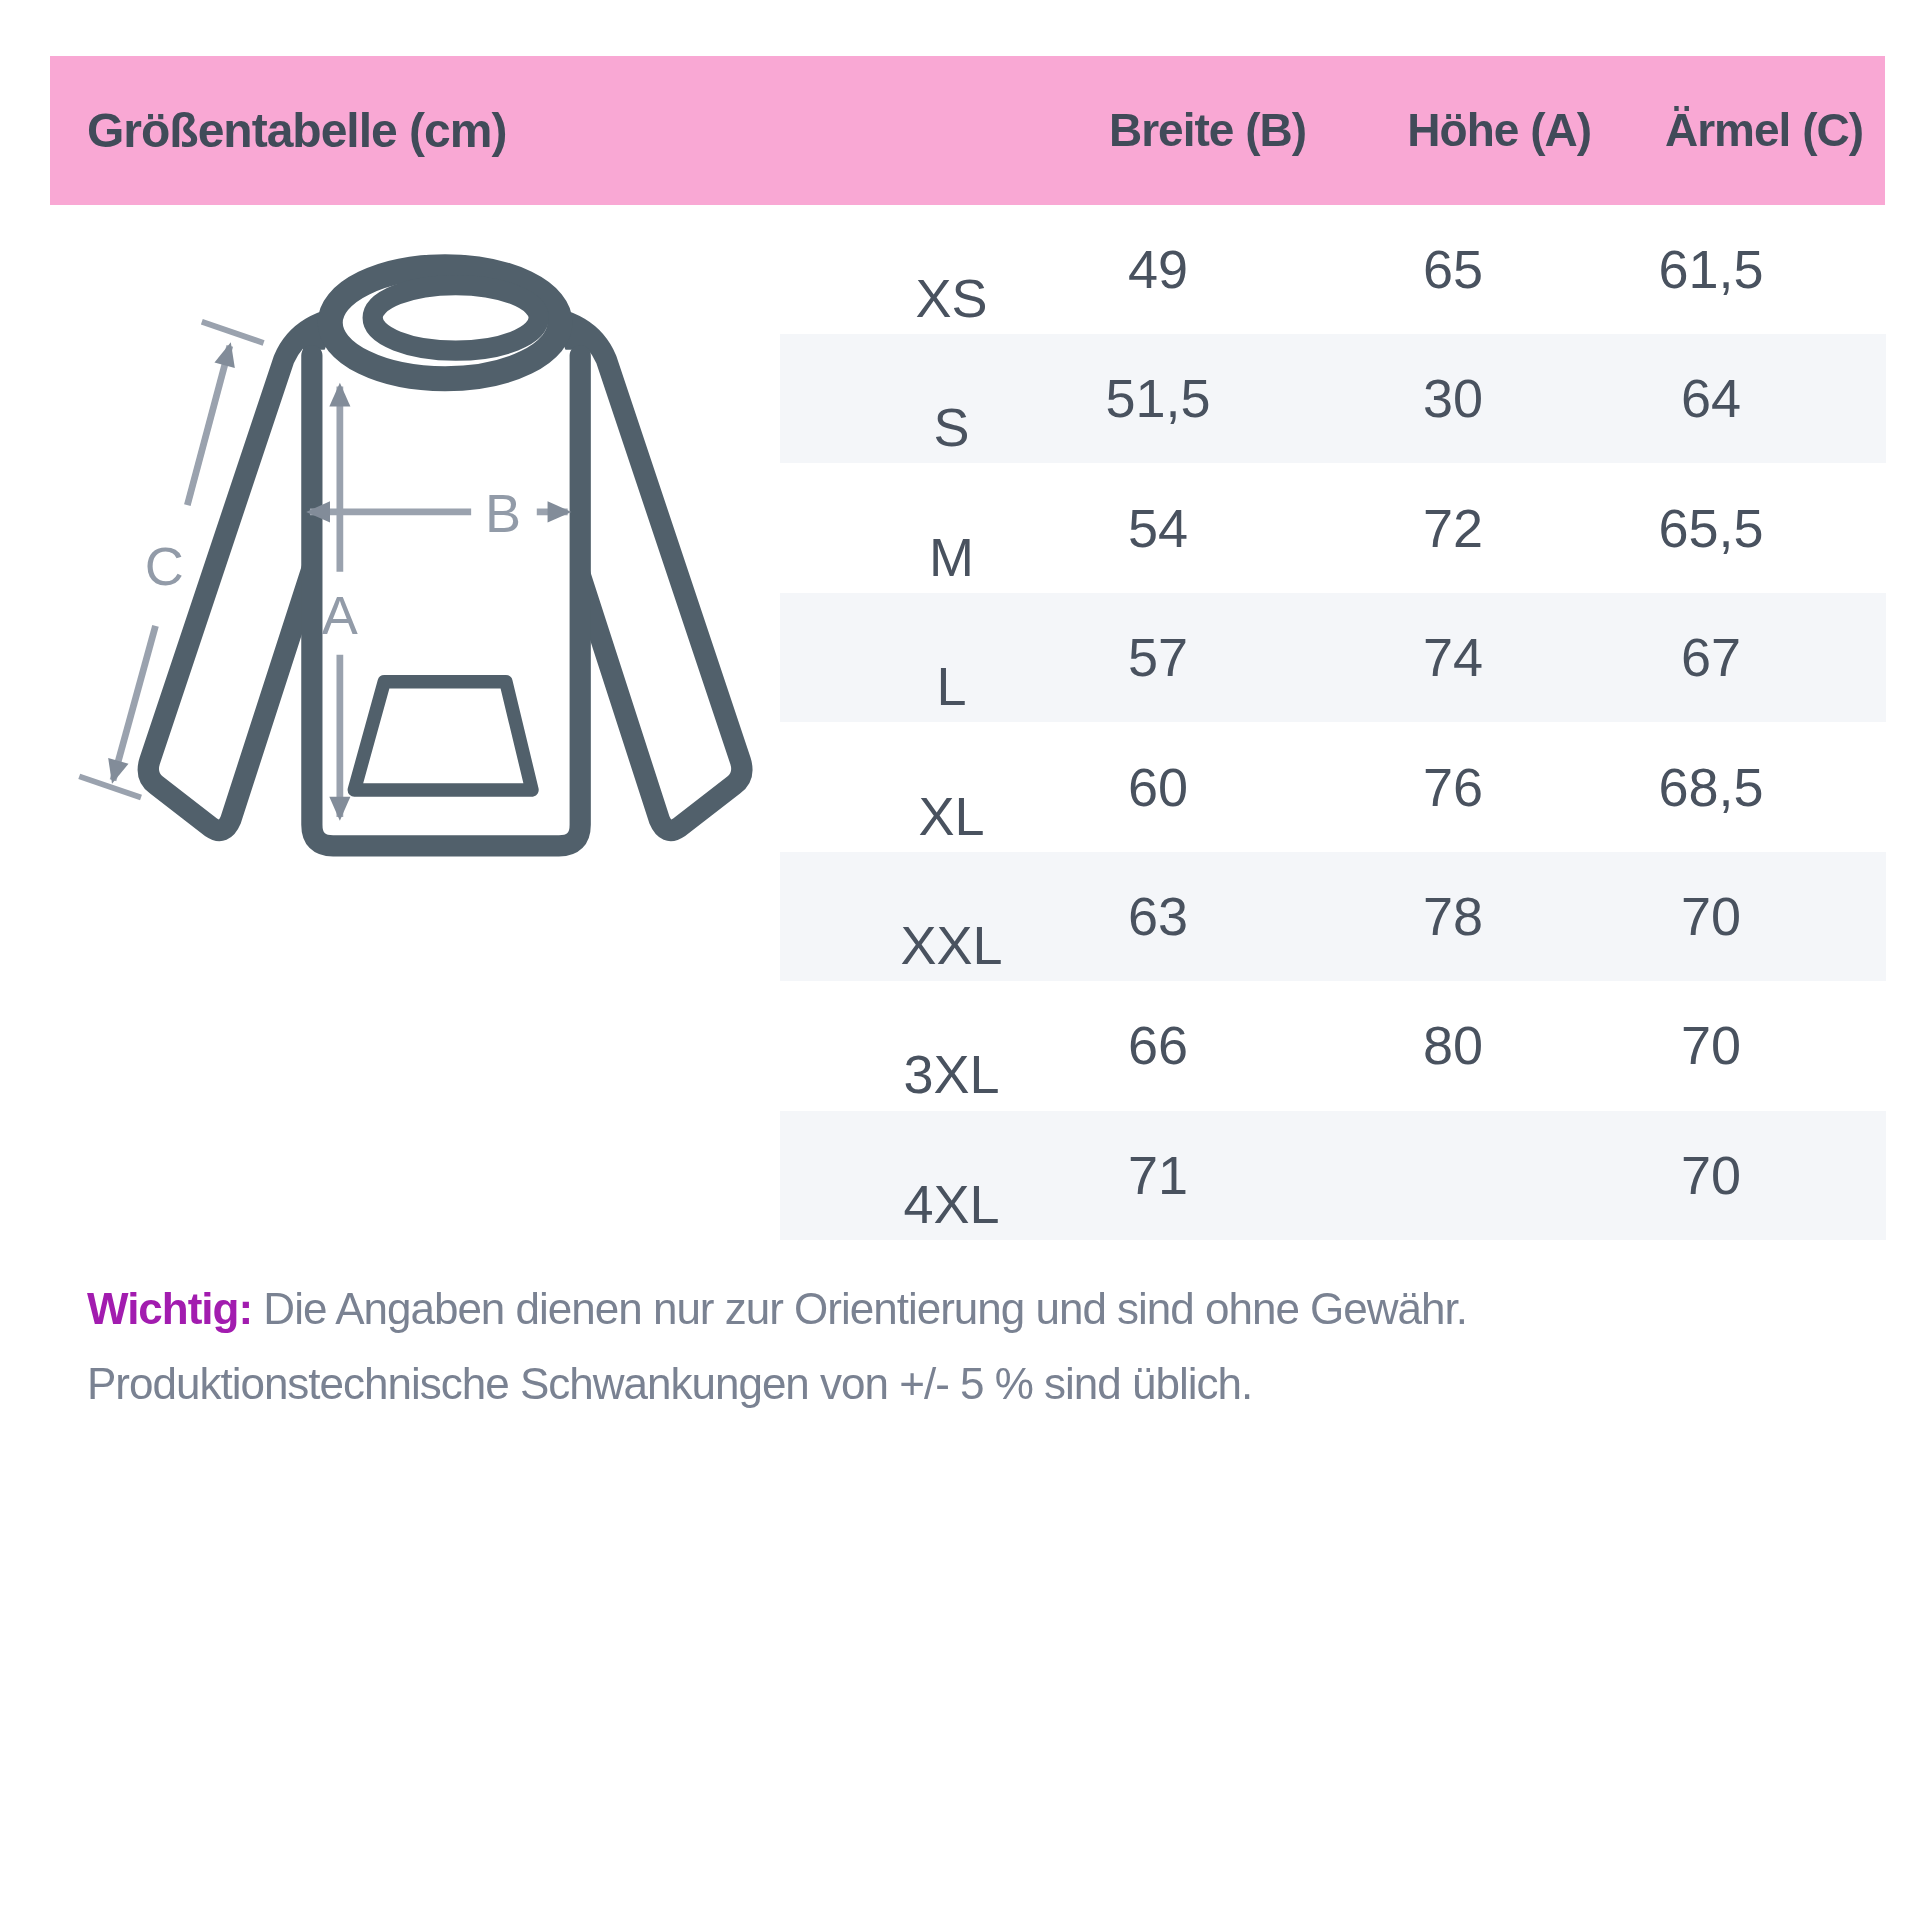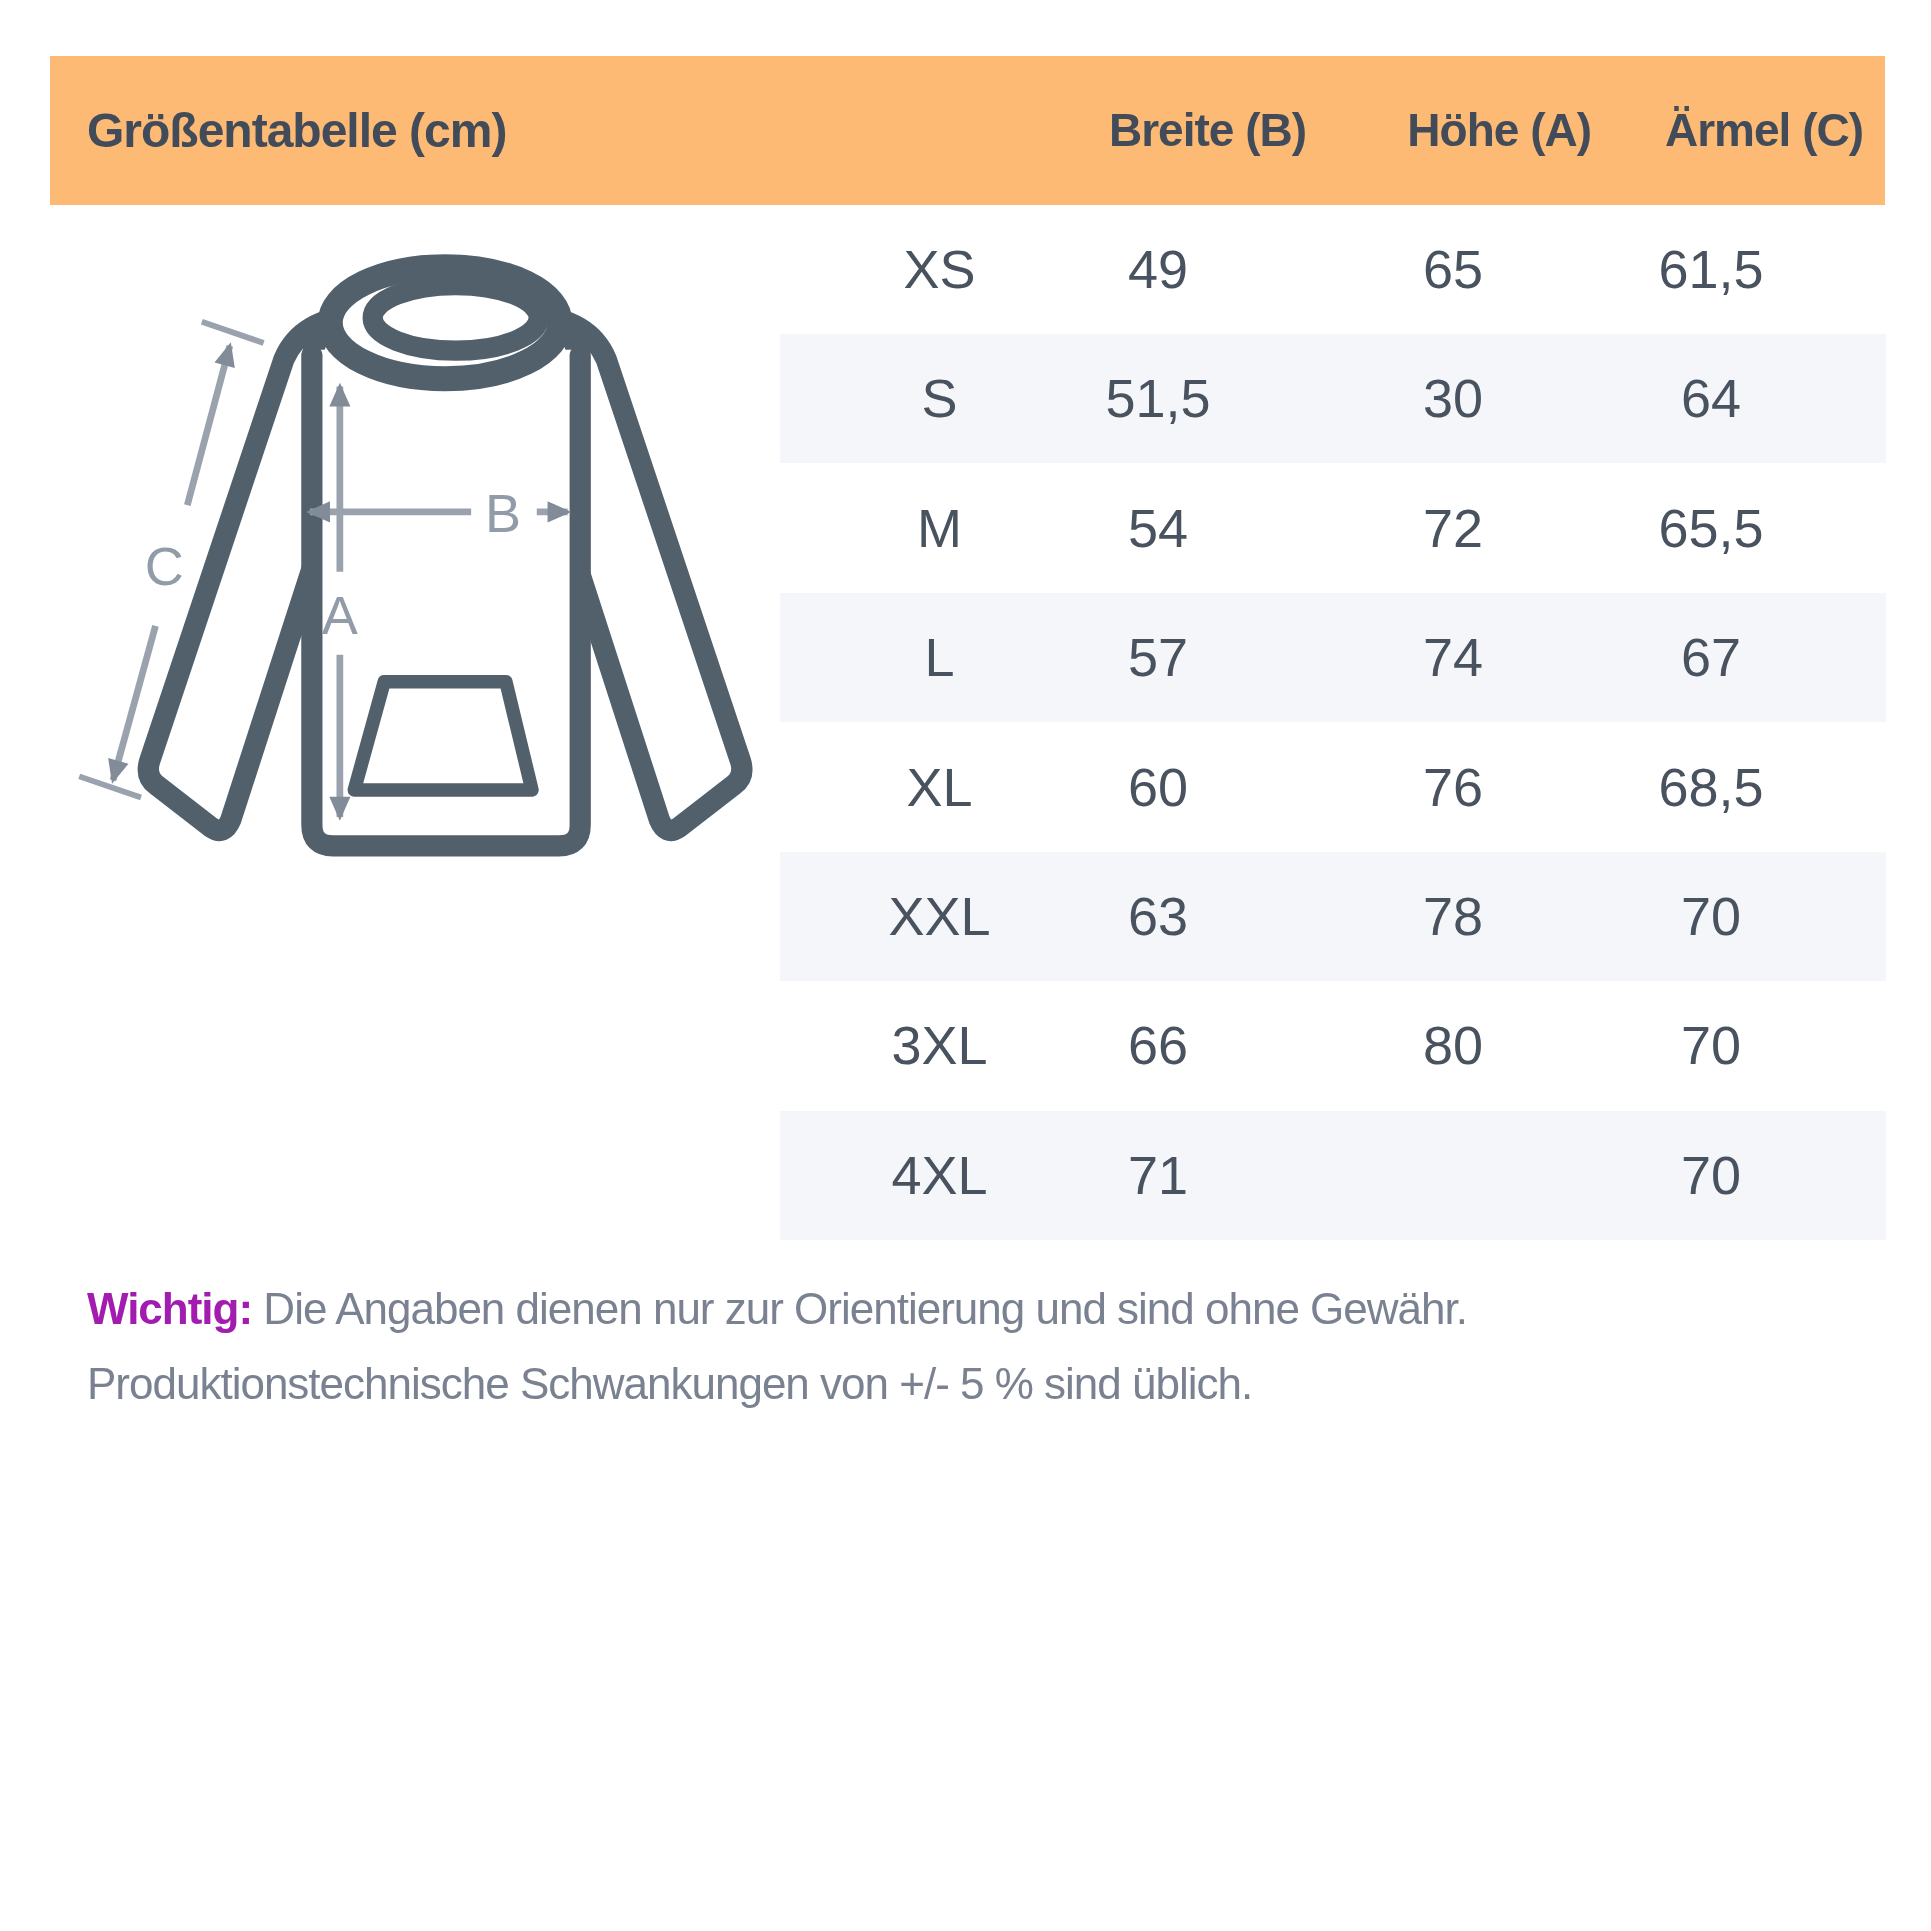--- a/index.html
+++ b/index.html
@@ -3,21 +3,21 @@
 <meta charset="utf-8">
 <style>
   html,body{margin:0;padding:0;}
   body{
     width:1931px;height:1931px;position:relative;background:#ffffff;
     font-family:"Liberation Sans", sans-serif;overflow:hidden;
   }
   
   .header-bar{
     position:absolute;left:50px;top:56px;width:1835px;height:149px;
-    background:#fdba74;
+    background:#f9a8d4;
   }
   .header-title{
     position:absolute;left:37px;top:0;height:149px;line-height:149px;
     font-size:48px;font-weight:bold;letter-spacing:-1px;color:#414b59;
     white-space:nowrap;
   }
   .header-col{
     position:absolute;top:0;height:149px;line-height:149px;width:309px;
     text-align:right;font-size:46px;font-weight:bold;letter-spacing:-1px;
     color:#414b59;white-space:nowrap;
@@ -30,21 +30,21 @@
     position:absolute;left:780px;top:205px;width:1106px;height:1035px;
   }
   .row{position:absolute;left:0;width:1106px;height:129px;}
   .row.striped{background:#f4f6f9;}
   .r0{top:0;} .r1{top:129px;} .r2{top:259px;} .r3{top:388px;}
   .r4{top:518px;} .r5{top:647px;} .r6{top:776px;} .r7{top:906px;}
   .cell{
     position:absolute;top:0;height:129px;line-height:129px;text-align:center;
     font-size:54px;color:#49525f;white-space:nowrap;
   }
-  .cell.size{left:0;width:319px;}
+  .cell.size{left:12px;width:319px;margin-top:29px;}
   .cell.c1{left:243px;width:270px;}
   .cell.c2{left:538px;width:270px;}
   .cell.c3{left:796px;width:270px;}
   
   .diagram{position:absolute;left:58px;top:222px;width:695px;height:657px;}
   .diagram text{
     font-family:"Liberation Sans", sans-serif;font-size:56px;fill:#929ba8;
   }
   
   .note{

